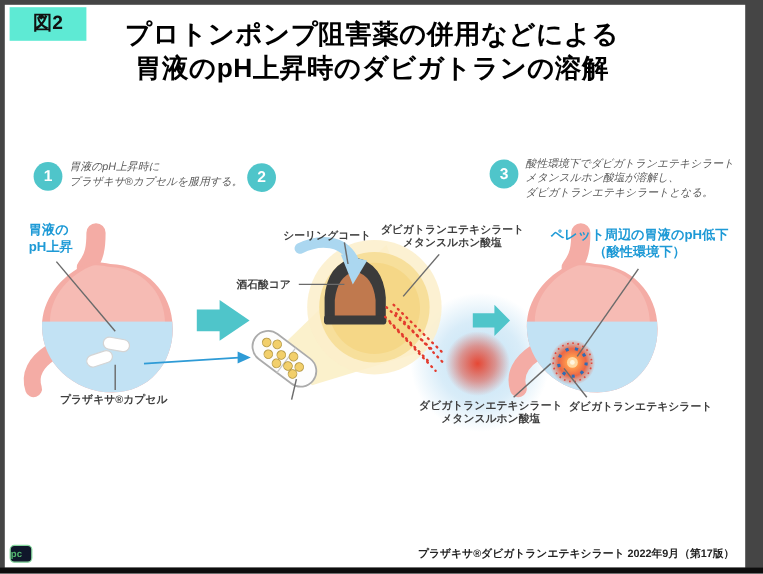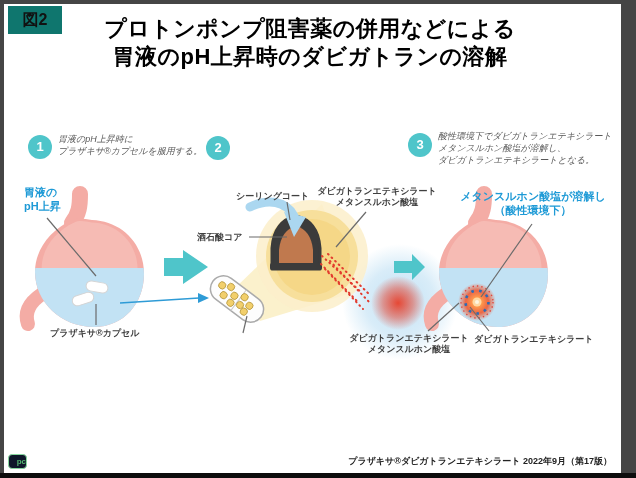--- a/index.html
+++ b/index.html
@@ -2,33 +2,33 @@
 <html><head>
 <meta charset="utf-8">
 <style>
   html,body{margin:0;padding:0;background:#888;}
   .frame{position:relative;width:636px;height:478px;background:#454545;overflow:hidden;
          font-family:"Liberation Sans","DejaVu Sans",sans-serif;}
   .bottom-bar{position:absolute;left:0;right:0;bottom:0;height:5px;background:#0d0d0d;}
   .content{position:absolute;left:4px;top:4px;right:15px;bottom:5px;background:#ffffff;}
   .abs{position:absolute;}
   .pre{white-space:pre-line;}
-  .fig-badge{left:8px;top:6px;width:54px;height:28px;background:#0f766e;color:#111;
+  .fig-badge{left:8px;top:6px;width:64px;height:28px;background:#5eead4;color:#111;
              font-size:16px;font-weight:bold;text-align:center;line-height:28px;}
   .title{left:60px;top:15px;width:500px;text-align:center;font-size:22px;font-weight:bold;
          color:#000;line-height:28px;letter-spacing:0.5px;}
   .step-circle{width:24px;height:24px;border-radius:50%;background:#4FC5CA;color:#fff;
                font-size:13px;font-weight:bold;text-align:center;line-height:24px;}
   .step-text{font-size:9px;line-height:12px;color:#595959;font-style:italic;}
   .blue-lbl{color:#1E9AD6;font-size:11px;font-weight:bold;line-height:14px;}
   .dk-lbl{color:#3F3F3F;font-size:9px;font-weight:bold;line-height:11px;}
   .center{text-align:center;}
   .footer{font-size:9px;font-weight:bold;color:#222;}
   .pc-badge{left:8px;top:454px;width:17px;height:13px;border:1px solid #86D79E;border-radius:4px;
-            color:#53B56F;font-size:8px;font-weight:bold;text-align:right;line-height:13px;background:#0f172a;}
+            color:#53B56F;font-size:8px;font-weight:bold;text-align:left;line-height:13px;background:#0f172a;}
   svg.gfx{position:absolute;left:0;top:0;pointer-events:none;}
 </style>
 </head>
 <body>
 
 <div class="frame">
   <div class="content"></div>
 
   <svg class="gfx" width="636" height="478" viewBox="0 0 636 478">
     <defs>
@@ -165,21 +165,21 @@
 
   <div class="abs blue-lbl pre" style="left:24px;top:185px;">胃液の
 pH上昇</div>
   <div class="abs dk-lbl" style="left:50px;top:328px;">プラザキサ®カプセル</div>
 
   <div class="abs dk-lbl" style="left:236px;top:191px;">シーリングコート</div>
   <div class="abs dk-lbl pre center" style="left:316px;top:186px;width:122px;">ダビガトランエテキシラート
 メタンスルホン酸塩</div>
   <div class="abs dk-lbl" style="left:197px;top:232px;">酒石酸コア</div>
 
-  <div class="abs blue-lbl pre center" style="left:447px;top:189px;width:172px;">メタンスルホン酸塩が溶解し
+  <div class="abs blue-lbl pre center" style="left:447px;top:189px;width:172px;">ペレット周辺の胃液のpH低下
 （酸性環境下）</div>
   <div class="abs dk-lbl pre center" style="left:345px;top:333px;width:128px;">ダビガトランエテキシラート
 メタンスルホン酸塩</div>
   <div class="abs dk-lbl" style="left:474px;top:334px;">ダビガトランエテキシラート</div>
 
   <div class="abs footer" style="right:24px;top:455px;">プラザキサ®ダビガトランエテキシラート 2022年9月（第17版）</div>
   <div class="abs pc-badge">pc</div>
 
   <div class="bottom-bar"></div>
 </div>

